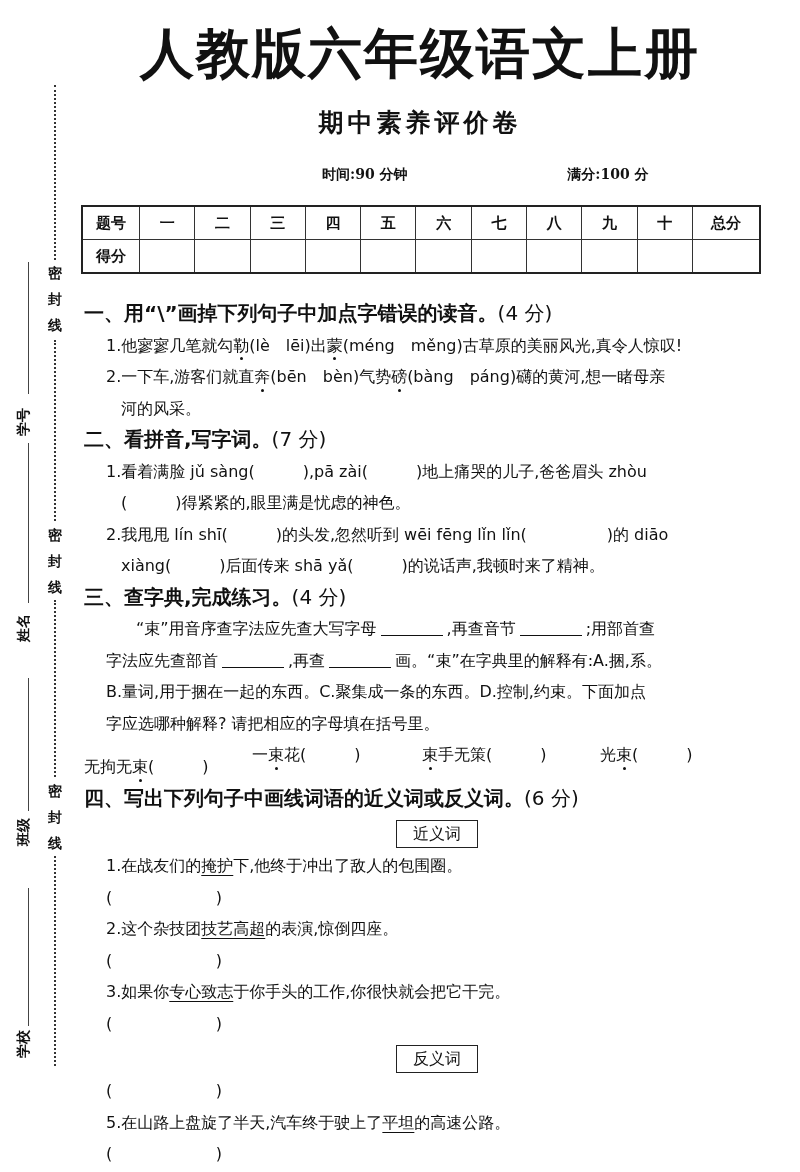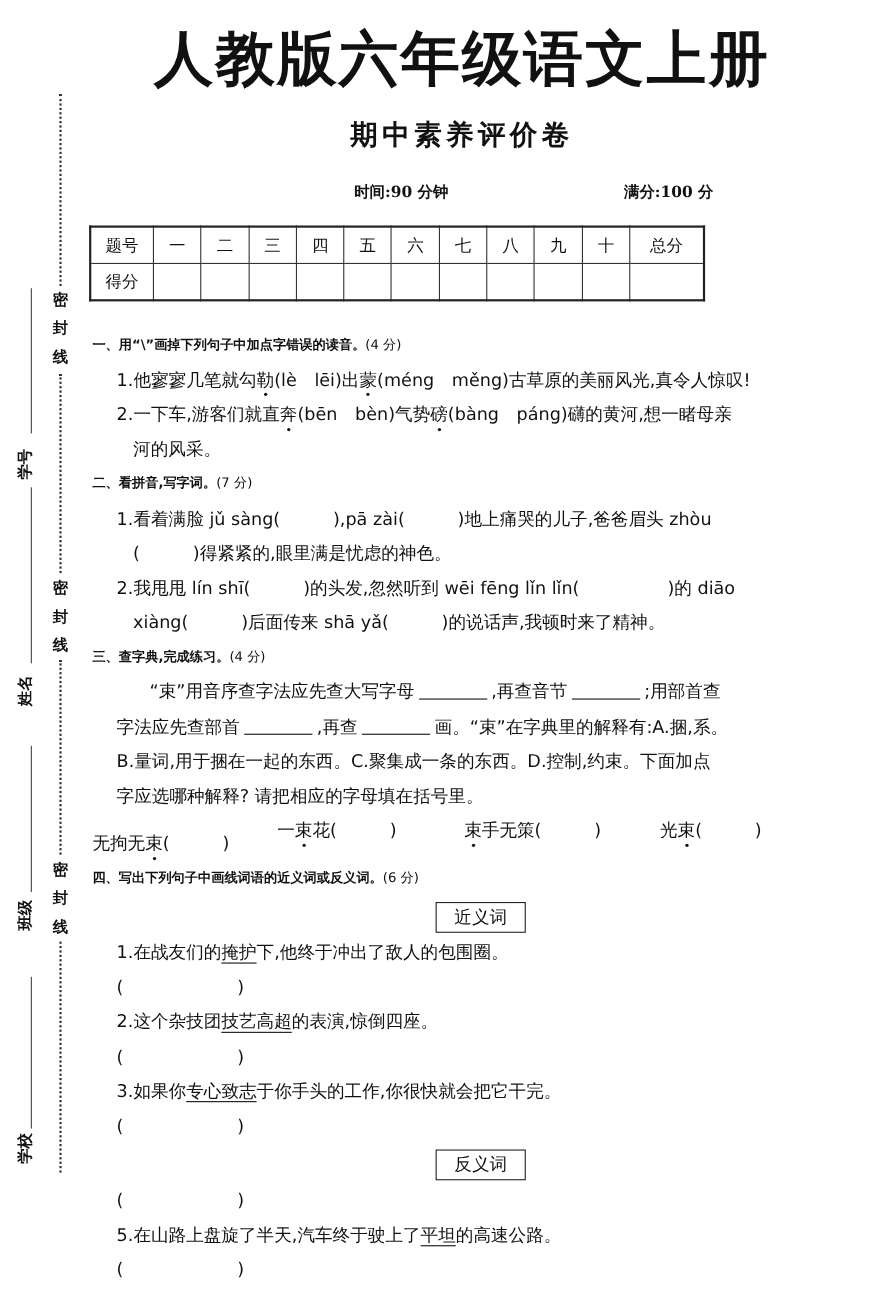--- a/index.html
+++ b/index.html
@@ -90,23 +90,24 @@
       font-size: 14px;
       font-weight: bold;
     }
     .meta span { display: inline-block; padding-left: 40px; }
     .meta .gap { width: 70px; }
     
     .score-table {
       position: absolute;
       top: 205px;
       left: 81px;
-      width: 560px;
+      width: 680px;
       border-collapse: collapse;
       border: 2px solid #222;
+      font-weight: bold;
     }
     .score-table td {
       border: 1px solid #333;
       height: 32px;
       text-align: center;
       font-size: 15px;
       font-family: "DejaVu Sans", sans-serif;
       padding: 0;
     }
     .score-table td.head { width: 56px; }
@@ -116,21 +117,21 @@
       position: absolute;
       left: 84px;
       top: 298px;
       width: 690px;
       font-family: "DejaVu Sans", sans-serif;
       font-size: 16px;
       line-height: 31.5px;
     }
     .section-heading {
       font-weight: bold;
-      font-size: 12px;
+      font-size: 20px;
       margin: 0;
     }
     .section-heading .pts { font-weight: normal; }
     .q {
       margin: 0;
       padding-left: 22px;
     }
     .q.cont { padding-left: 37px; }
     .para { margin: 0; text-indent: 52px; padding-left: 0; }
     .dot {

